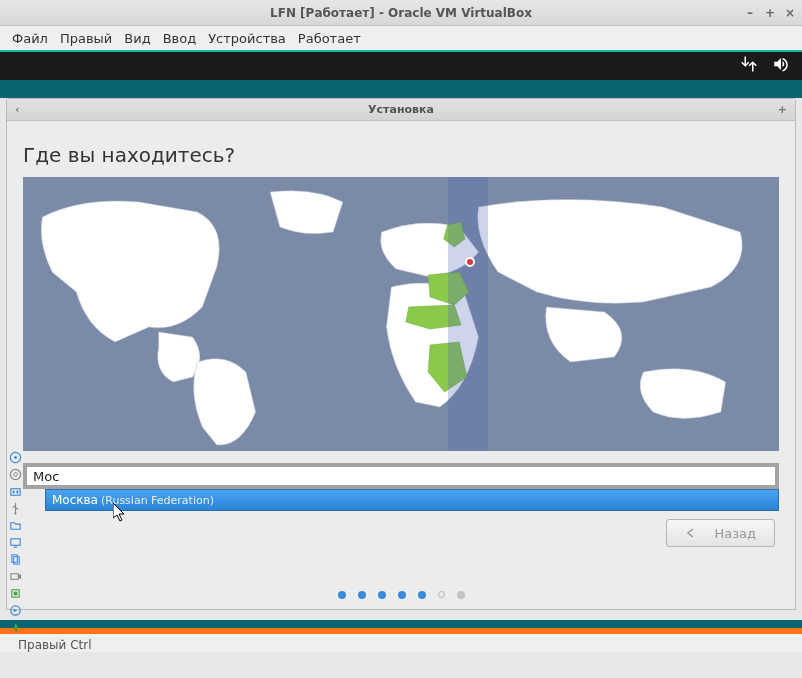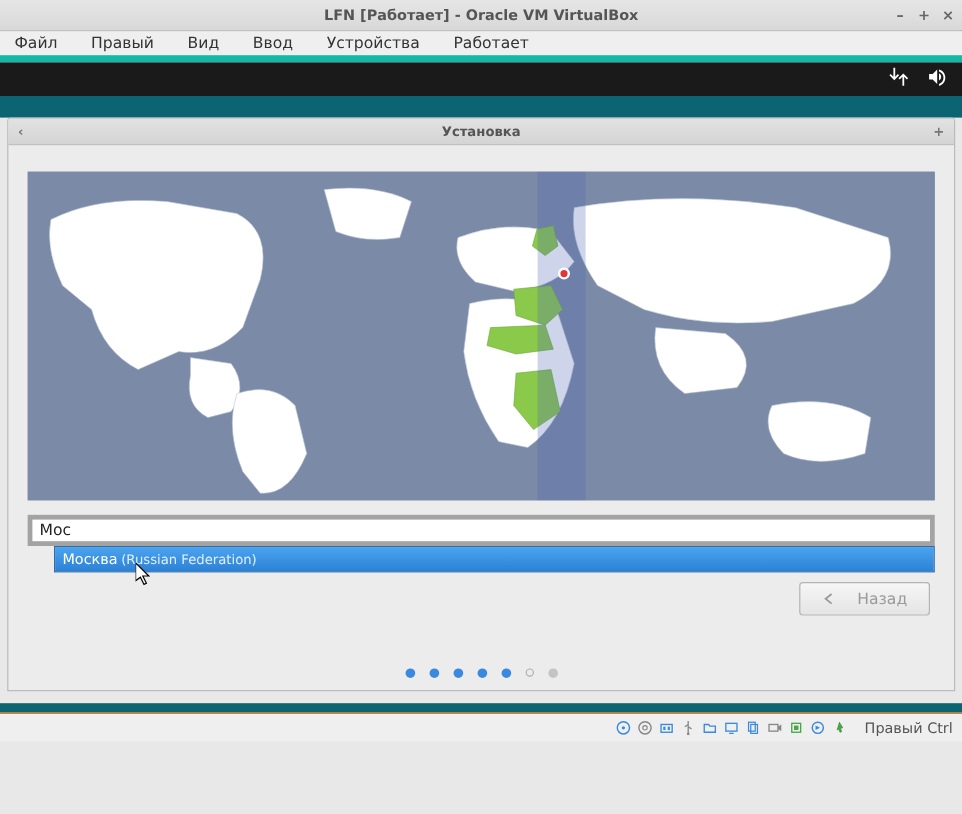--- a/index.html
+++ b/index.html
@@ -2,21 +2,21 @@
 <html><head>
 <meta charset="utf-8">
 <style>
 * { box-sizing: border-box; margin: 0; padding: 0; font-family: "DejaVu Sans", Arial, sans-serif; }
 body { width: 802px; height: 678px; background: #e8e8e8; overflow: hidden; }
 
 .titlebar { height: 26px; background: linear-gradient(#e6e6e6,#d8d8d8); display: flex; align-items: center; justify-content: center; position: relative; border-bottom: 1px solid #c0c0c0; font-size: 12px; color: #555; font-weight: bold; }
 .titlebar .ctrls { position: absolute; right: 6px; display: flex; gap: 8px; }
 .titlebar .ctrls span { width: 12px; text-align: center; color: #666; cursor: pointer; }
 
-.menubar { height: 26px; background: #efefef; display: flex; align-items: center; gap: 28px; padding: 0 12px; font-size: 13px; color: #333; border-bottom: 6px solid #14b8a6; }
+.menubar { height: 26px; background: #efefef; display: flex; align-items: center; gap: 12px; padding: 0 12px; font-size: 13px; color: #333; border-bottom: 2px solid #14b8a6; }
 .menubar span { cursor: pointer; }
 
 .blackbar { height: 28px; background: #1a1a1a; display: flex; justify-content: flex-end; align-items: center; padding: 0 12px; gap: 14px; }
 .blackbar svg { width: 18px; height: 18px; fill: #fff; }
 
 .tealbar { height: 18px; background: #0a6471; }
 
 .installerframe { margin: 0 6px; border: 1px solid #bbb; border-radius: 3px 3px 0 0; background: #ececec; }
 .installerhdr { height: 22px; background: linear-gradient(#e2e2e2,#d4d4d4); display:flex; align-items:center; justify-content:center; position:relative; font-size:11px; color:#555; font-weight:bold; border-bottom:1px solid #c0c0c0;}
 .installerhdr .chev { position:absolute; left:8px; color:#777;}
@@ -40,21 +40,21 @@
 .btn { height:28px; border:1px solid #b5b5b5; border-radius:3px; background:linear-gradient(#f6f6f6,#e4e4e4); color:#555; font-size:13px; padding:0 18px; display:flex; align-items:center; gap:17px; }
 .btn.disabled { color:#9a9a9a; }
 
 .dots { display:flex; justify-content:center; gap:12px; margin-top:44px; }
 .dot { width:8px; height:8px; border-radius:50%; background:#c4c4c4; }
 .dot.on { background:#3a89dc; }
 .dot.hole { background:transparent; border:1px solid #b0b0b0; width:7px; height:7px;}
 
 .tealbar2 { height: 8px; background: #0a6471; margin-top:10px;}
 
-.statusbar { height:24px; background:#efefef; border-top:1px solid #f97316; display:flex; align-items:center; justify-content:flex-end; padding:0 8px; gap:4px; font-size:12px; color:#444;}
+.statusbar { height:24px; background:#efefef; border-top:6px solid #f97316; display:flex; justify-content:flex-end; padding:0 8px; gap:4px; font-size:12px; color:#444;flex-direction:column;}
 .statusbar .ic { width:14px; height:14px; display:inline-flex; align-items:center; justify-content:center; }
 .statusbar svg { width:13px; height:13px; }
 .hostkey { margin-left:10px; color:#555; font-size:12px;}
 </style>
 </head>
 <body>
 
 <div class="titlebar">
   <span>LFN [Работает] - Oracle VM VirtualBox</span>
   <div class="ctrls">
@@ -85,20 +85,21 @@
 
 <div class="tealbar"></div>
 
 <div class="installerframe">
   <div class="installerhdr">
     <span class="chev">‹</span>
     <span>Установка</span>
     <span class="plus">+</span>
   </div>
   <div class="content">
+    <div class="heading">Где вы находитесь?</div>
 
     <div class="mapwrap">
       <div class="tzband"></div>
       <svg viewBox="0 0 780 274" preserveAspectRatio="none">
         <rect width="780" height="274" fill="#7b8aa6"></rect>
 
         <g fill="#ffffff" stroke="#b8c2d4" stroke-width="0.5">
 
           <path d="M20 40 Q60 20 120 25 L180 35 Q210 50 200 90 L185 130 Q160 155 130 150 L95 165 Q65 150 55 115 L30 95 Q15 65 20 40 Z"></path>
           <path d="M140 155 L175 160 Q190 180 175 200 L155 205 Q135 195 140 170 Z"></path>

